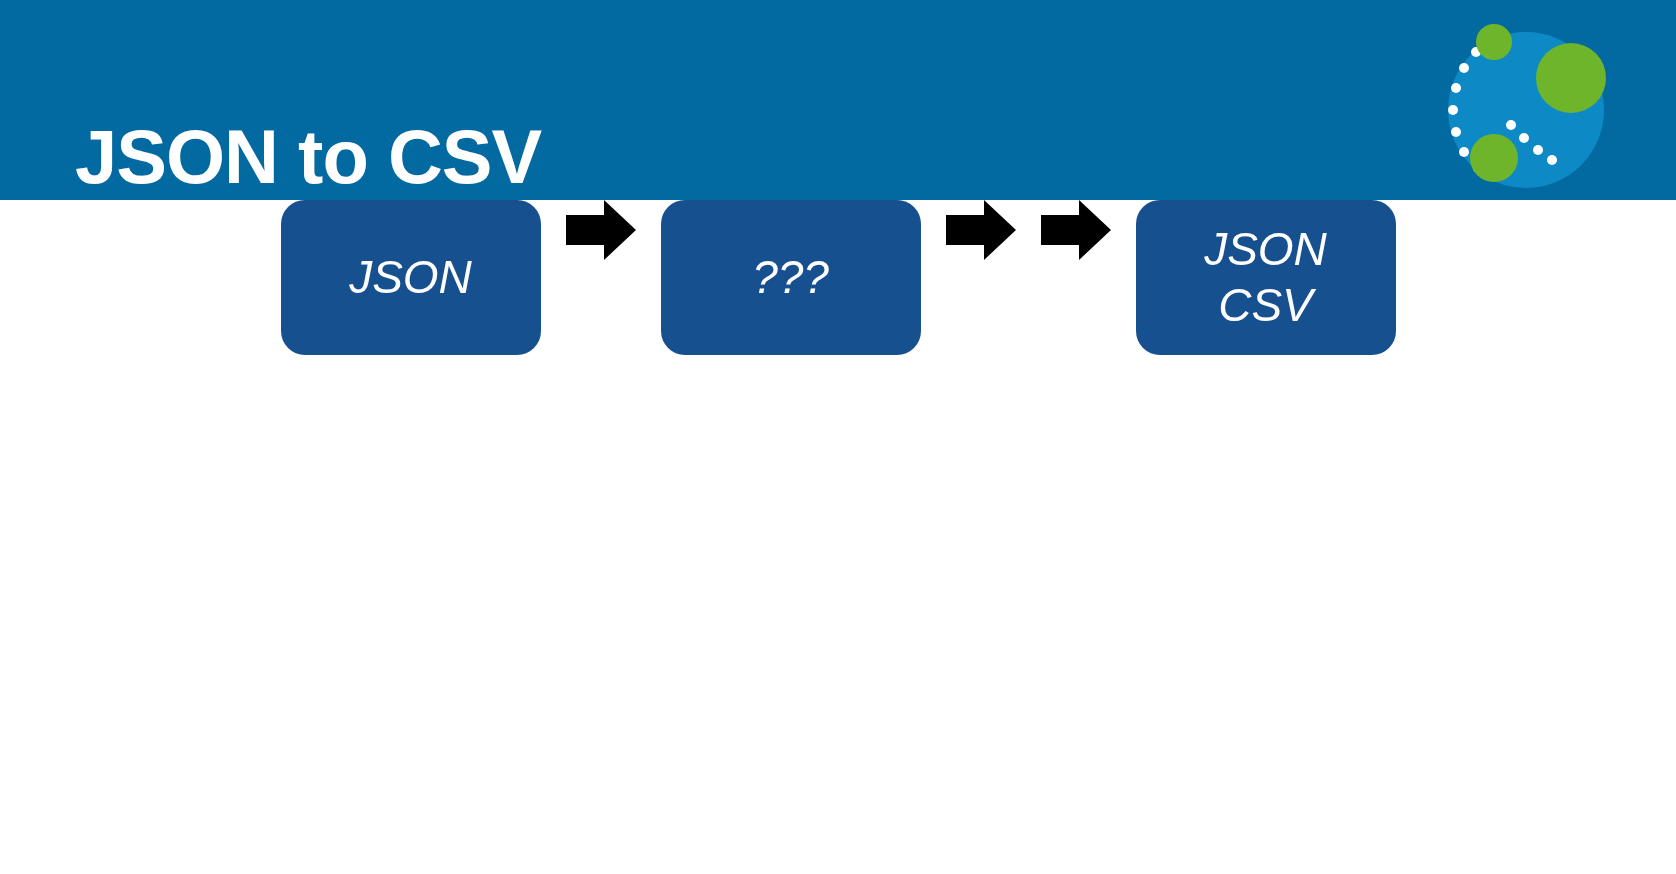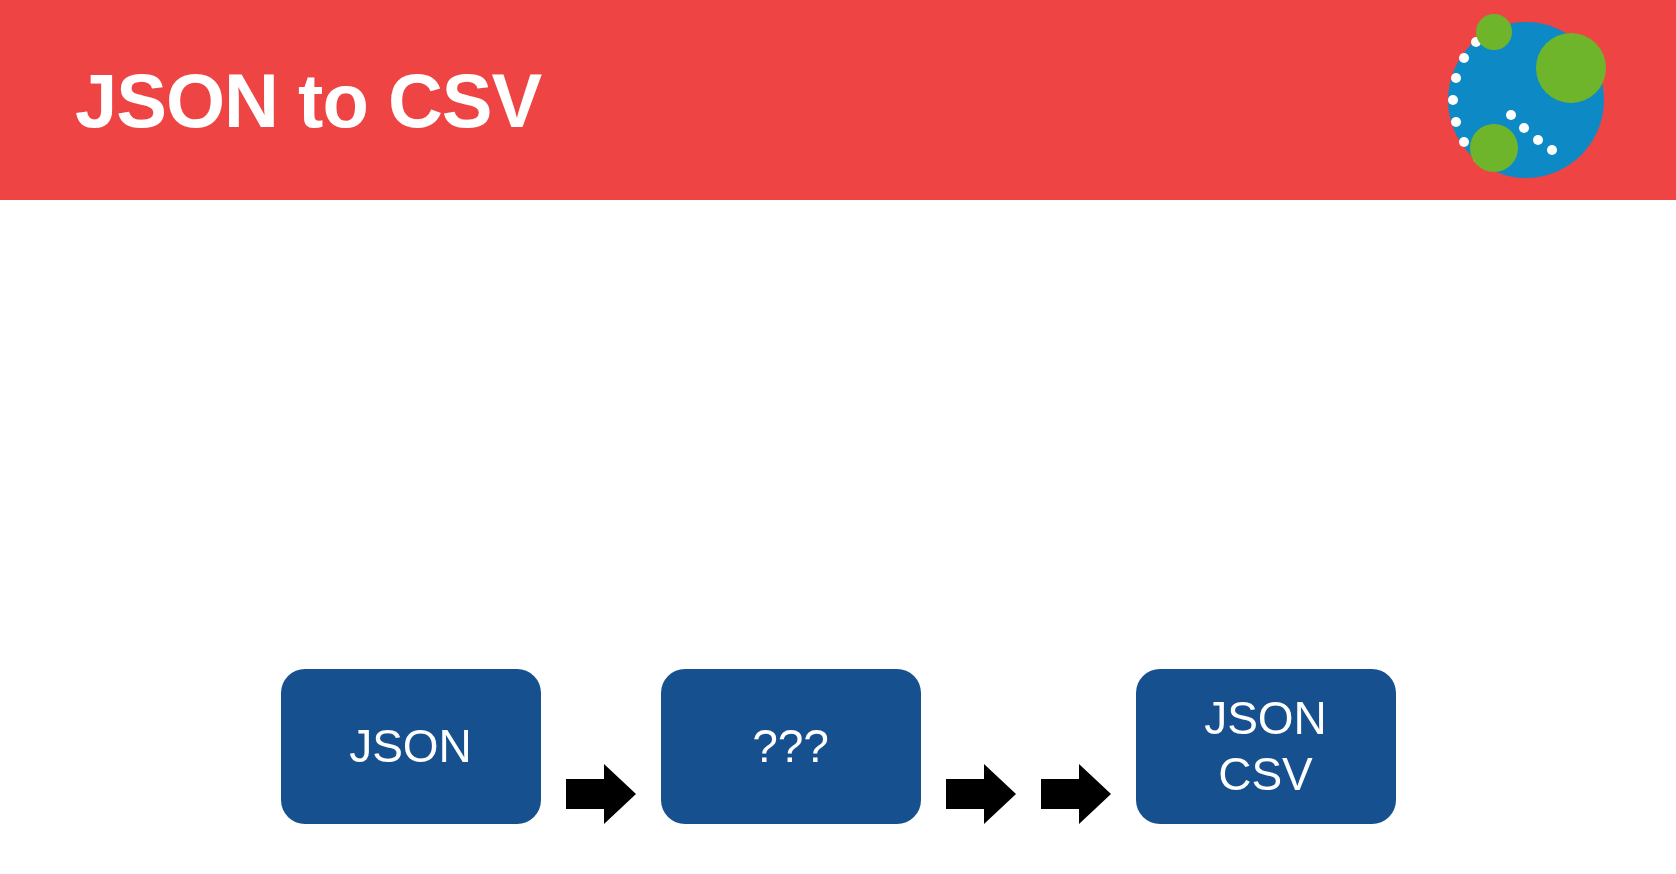--- a/index.html
+++ b/index.html
@@ -10,24 +10,24 @@
     
     body {
       width: 1676px;
       height: 874px;
       background: #ffffff;
       font-family: 'Segoe UI', Tahoma, Geneva, Verdana, sans-serif;
       overflow: hidden;
     }
     
     .header {
-      background: #ef4444;
+      background: #0369a1;
       height: 200px;
       display: flex;
-      align-items: center;
+      align-items: flex-end;
       justify-content: space-between;
       padding: 0 60px 0 75px;
     }
     
     .title {
       color: #ffffff;
       font-size: 76px;
       font-weight: bold;
       letter-spacing: -1px;
     }
@@ -38,25 +38,26 @@
       height: 180px;
     }
     
     .logo svg {
       width: 100%;
       height: 100%;
     }
     
     .content {
       display: flex;
-      align-items: flex-end;
+      align-items: flex-start;
       justify-content: center;
       height: 624px;
       padding: 0 60px;
       gap: 25px;
+      font-style: italic;
     }
     
     .box {
       background: #16508f;
       color: #ffffff;
       border-radius: 24px;
       display: flex;
       align-items: center;
       justify-content: center;
       font-size: 46px;

